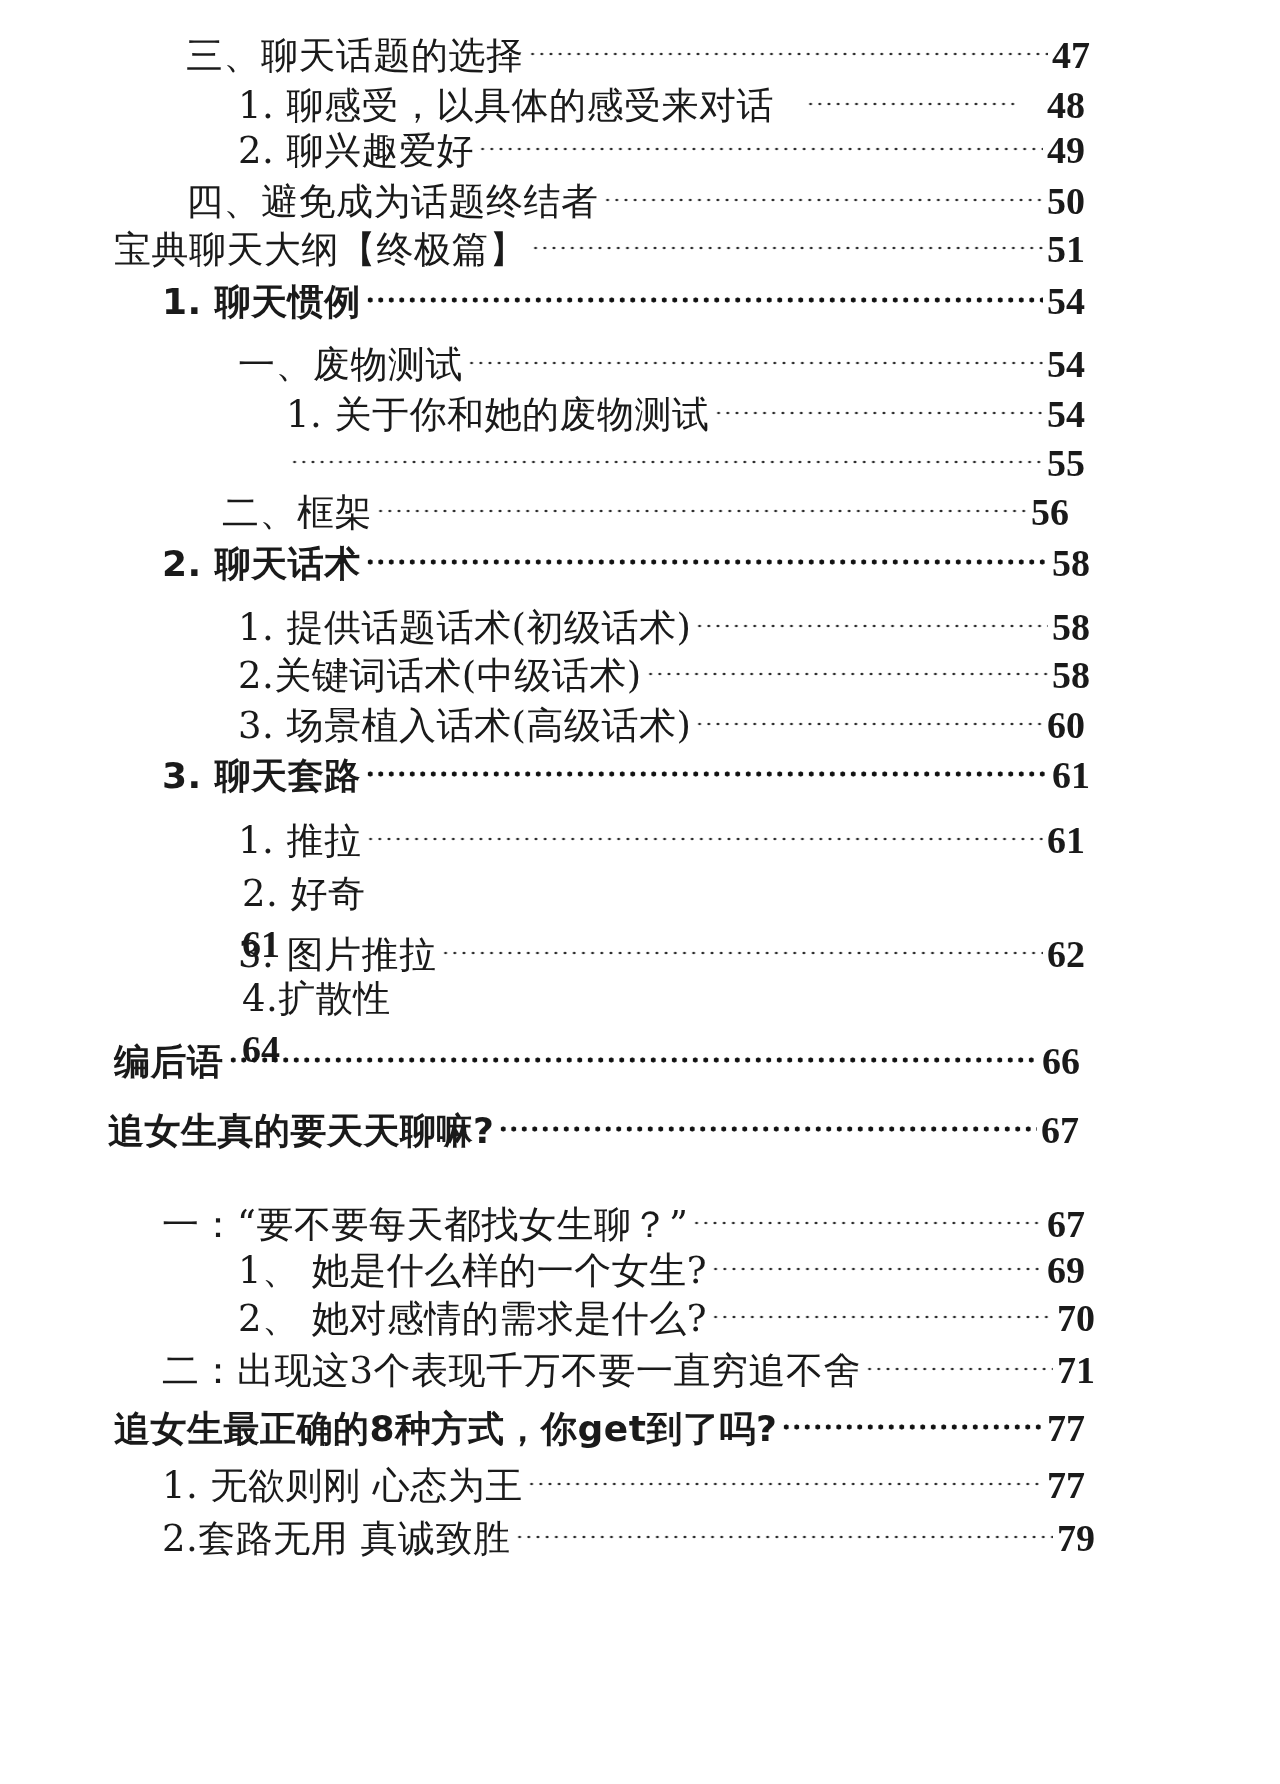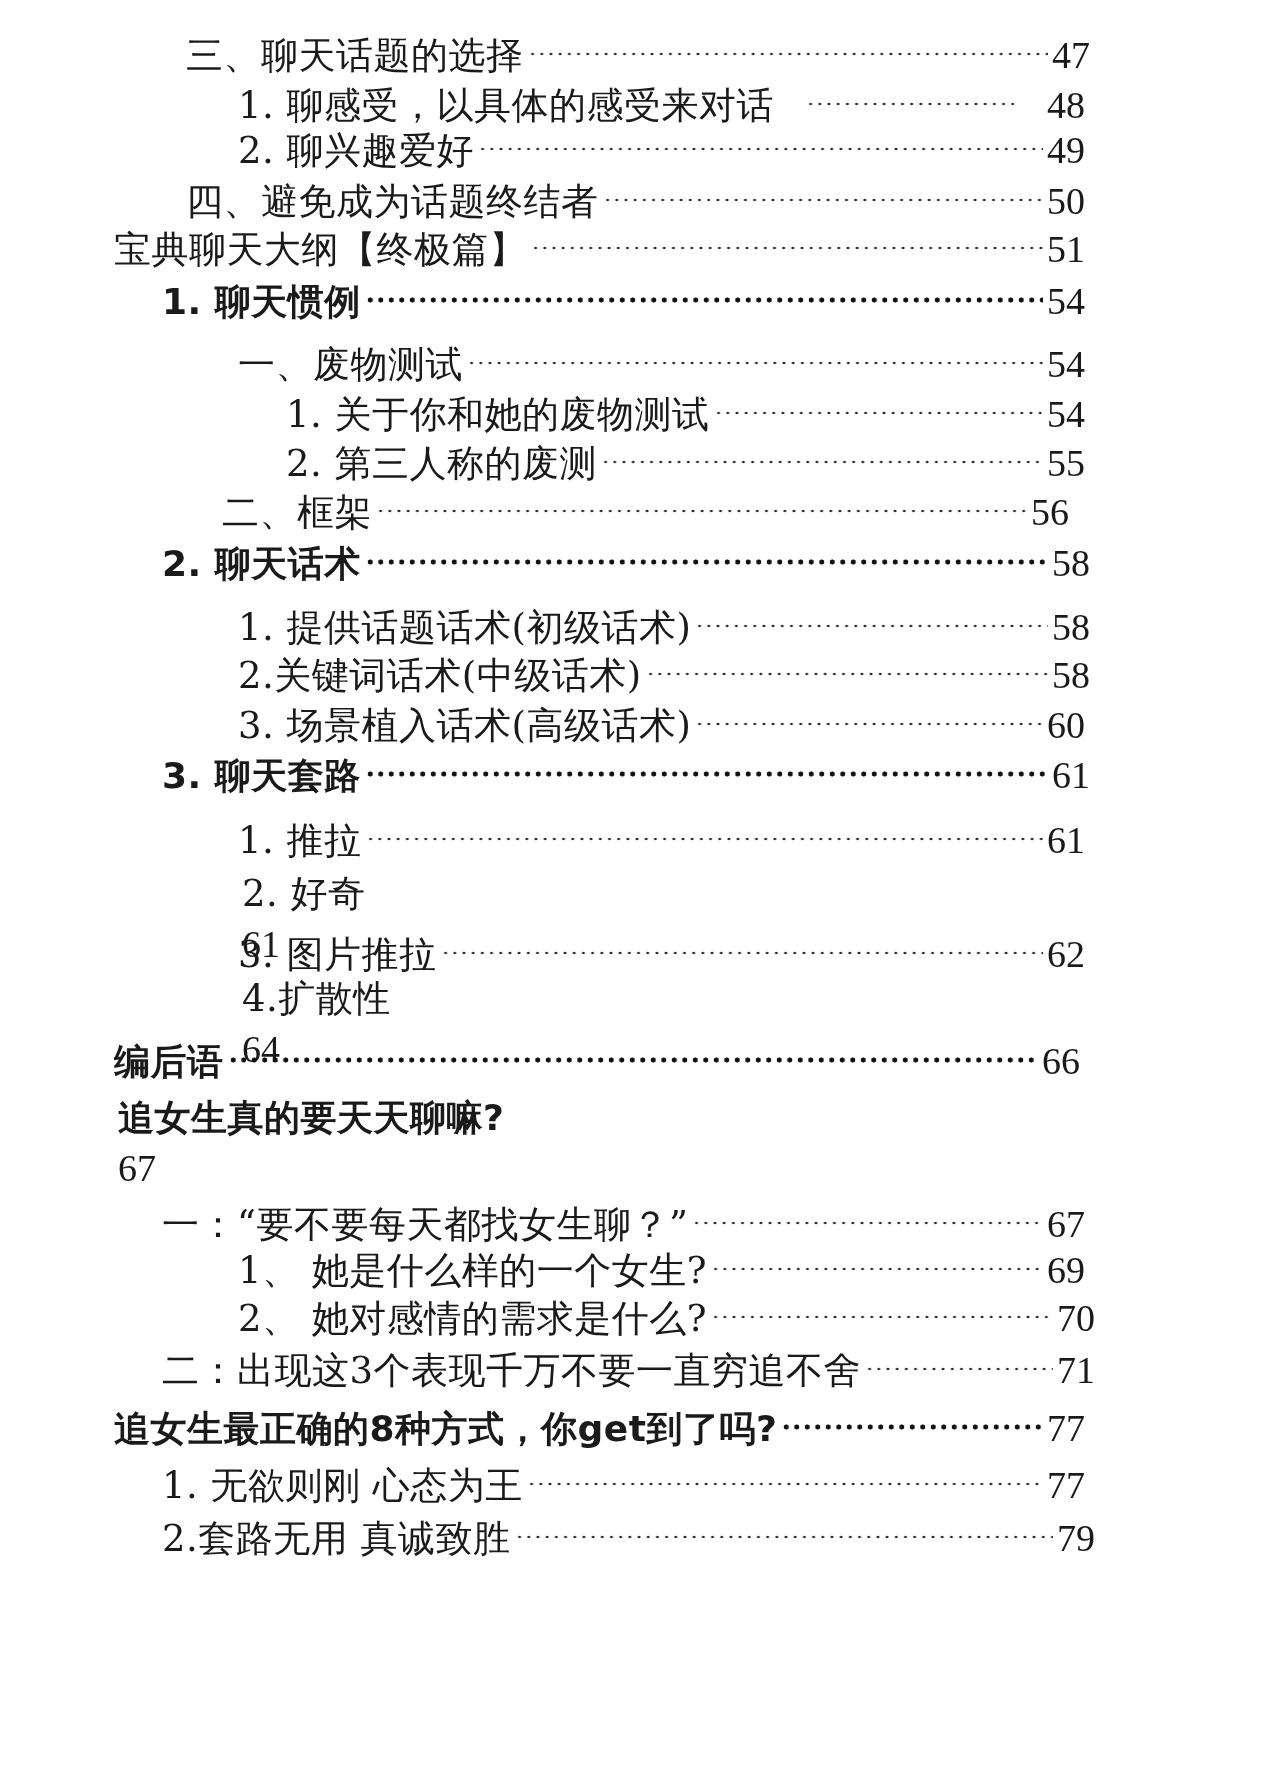--- a/index.html
+++ b/index.html
@@ -51,21 +51,21 @@
     min-width: 20px;
   }
   .toc-row.bold .toc-leader {
     background-image: radial-gradient(circle, #111 2.3px, transparent 2.8px);
     background-size: 10.5px 8px;
     background-position: left 32px;
   }
   .toc-page {
     flex: 0 0 auto;
     font-family: "Liberation Serif", "DejaVu Serif", serif;
-    font-weight: normal;
+    font-weight: bold;
     font-size: 38px;
     text-align: center;
   }
 </style>
 </head>
 <body>
 
 <div class="toc" id="toc">
     <div class="toc-row" style="left: 186px; top: 18px; width: 904px;">
       <span class="toc-title">三、聊天话题的选择</span>
@@ -101,21 +101,20 @@
       <span class="toc-title">一、废物测试</span>
       <span class="toc-leader"></span>
       <span class="toc-page">54</span>
     </div>
     <div class="toc-row" style="left: 286px; top: 377px; width: 799px;">
       <span class="toc-title">1. 关于你和她的废物测试</span>
       <span class="toc-leader"></span>
       <span class="toc-page">54</span>
     </div>
     <div class="toc-row" style="left: 286px; top: 426px; width: 799px;">
-      <span class="toc-title">2. 第三人称的废测</span>
       <span class="toc-leader"></span>
       <span class="toc-page">55</span>
     </div>
     <div class="toc-row" style="left: 222px; top: 475px; width: 847px;">
       <span class="toc-title">二、框架</span>
       <span class="toc-leader"></span>
       <span class="toc-page">56</span>
     </div>
     <div class="toc-row bold" style="left: 162px; top: 526px; width: 928px;">
       <span class="toc-title">2. 聊天话术</span>
@@ -160,21 +159,21 @@
     <div class="toc-row" style="left: 238px; top: 974px; width: 847px; flex-direction: column;">
       <span class="toc-title">4.扩散性</span>
       <span class="toc-leader"></span>
       <span class="toc-page">64</span>
     </div>
     <div class="toc-row bold" style="left: 114px; top: 1024px; width: 966px;">
       <span class="toc-title">编后语</span>
       <span class="toc-leader"></span>
       <span class="toc-page">66</span>
     </div>
-    <div class="toc-row bold" style="left: 114px; top: 1093px; width: 971px; flex-direction: column;">
+    <div class="toc-row bold" style="left: 108px; top: 1093px; width: 971px;">
       <span class="toc-title">追女生真的要天天聊嘛?</span>
       <span class="toc-leader"></span>
       <span class="toc-page">67</span>
     </div>
     <div class="toc-row" style="left: 162px; top: 1187px; width: 923px;">
       <span class="toc-title">一：“要不要每天都找女生聊？”</span>
       <span class="toc-leader"></span>
       <span class="toc-page">67</span>
     </div>
     <div class="toc-row" style="left: 238px; top: 1233px; width: 847px;">

